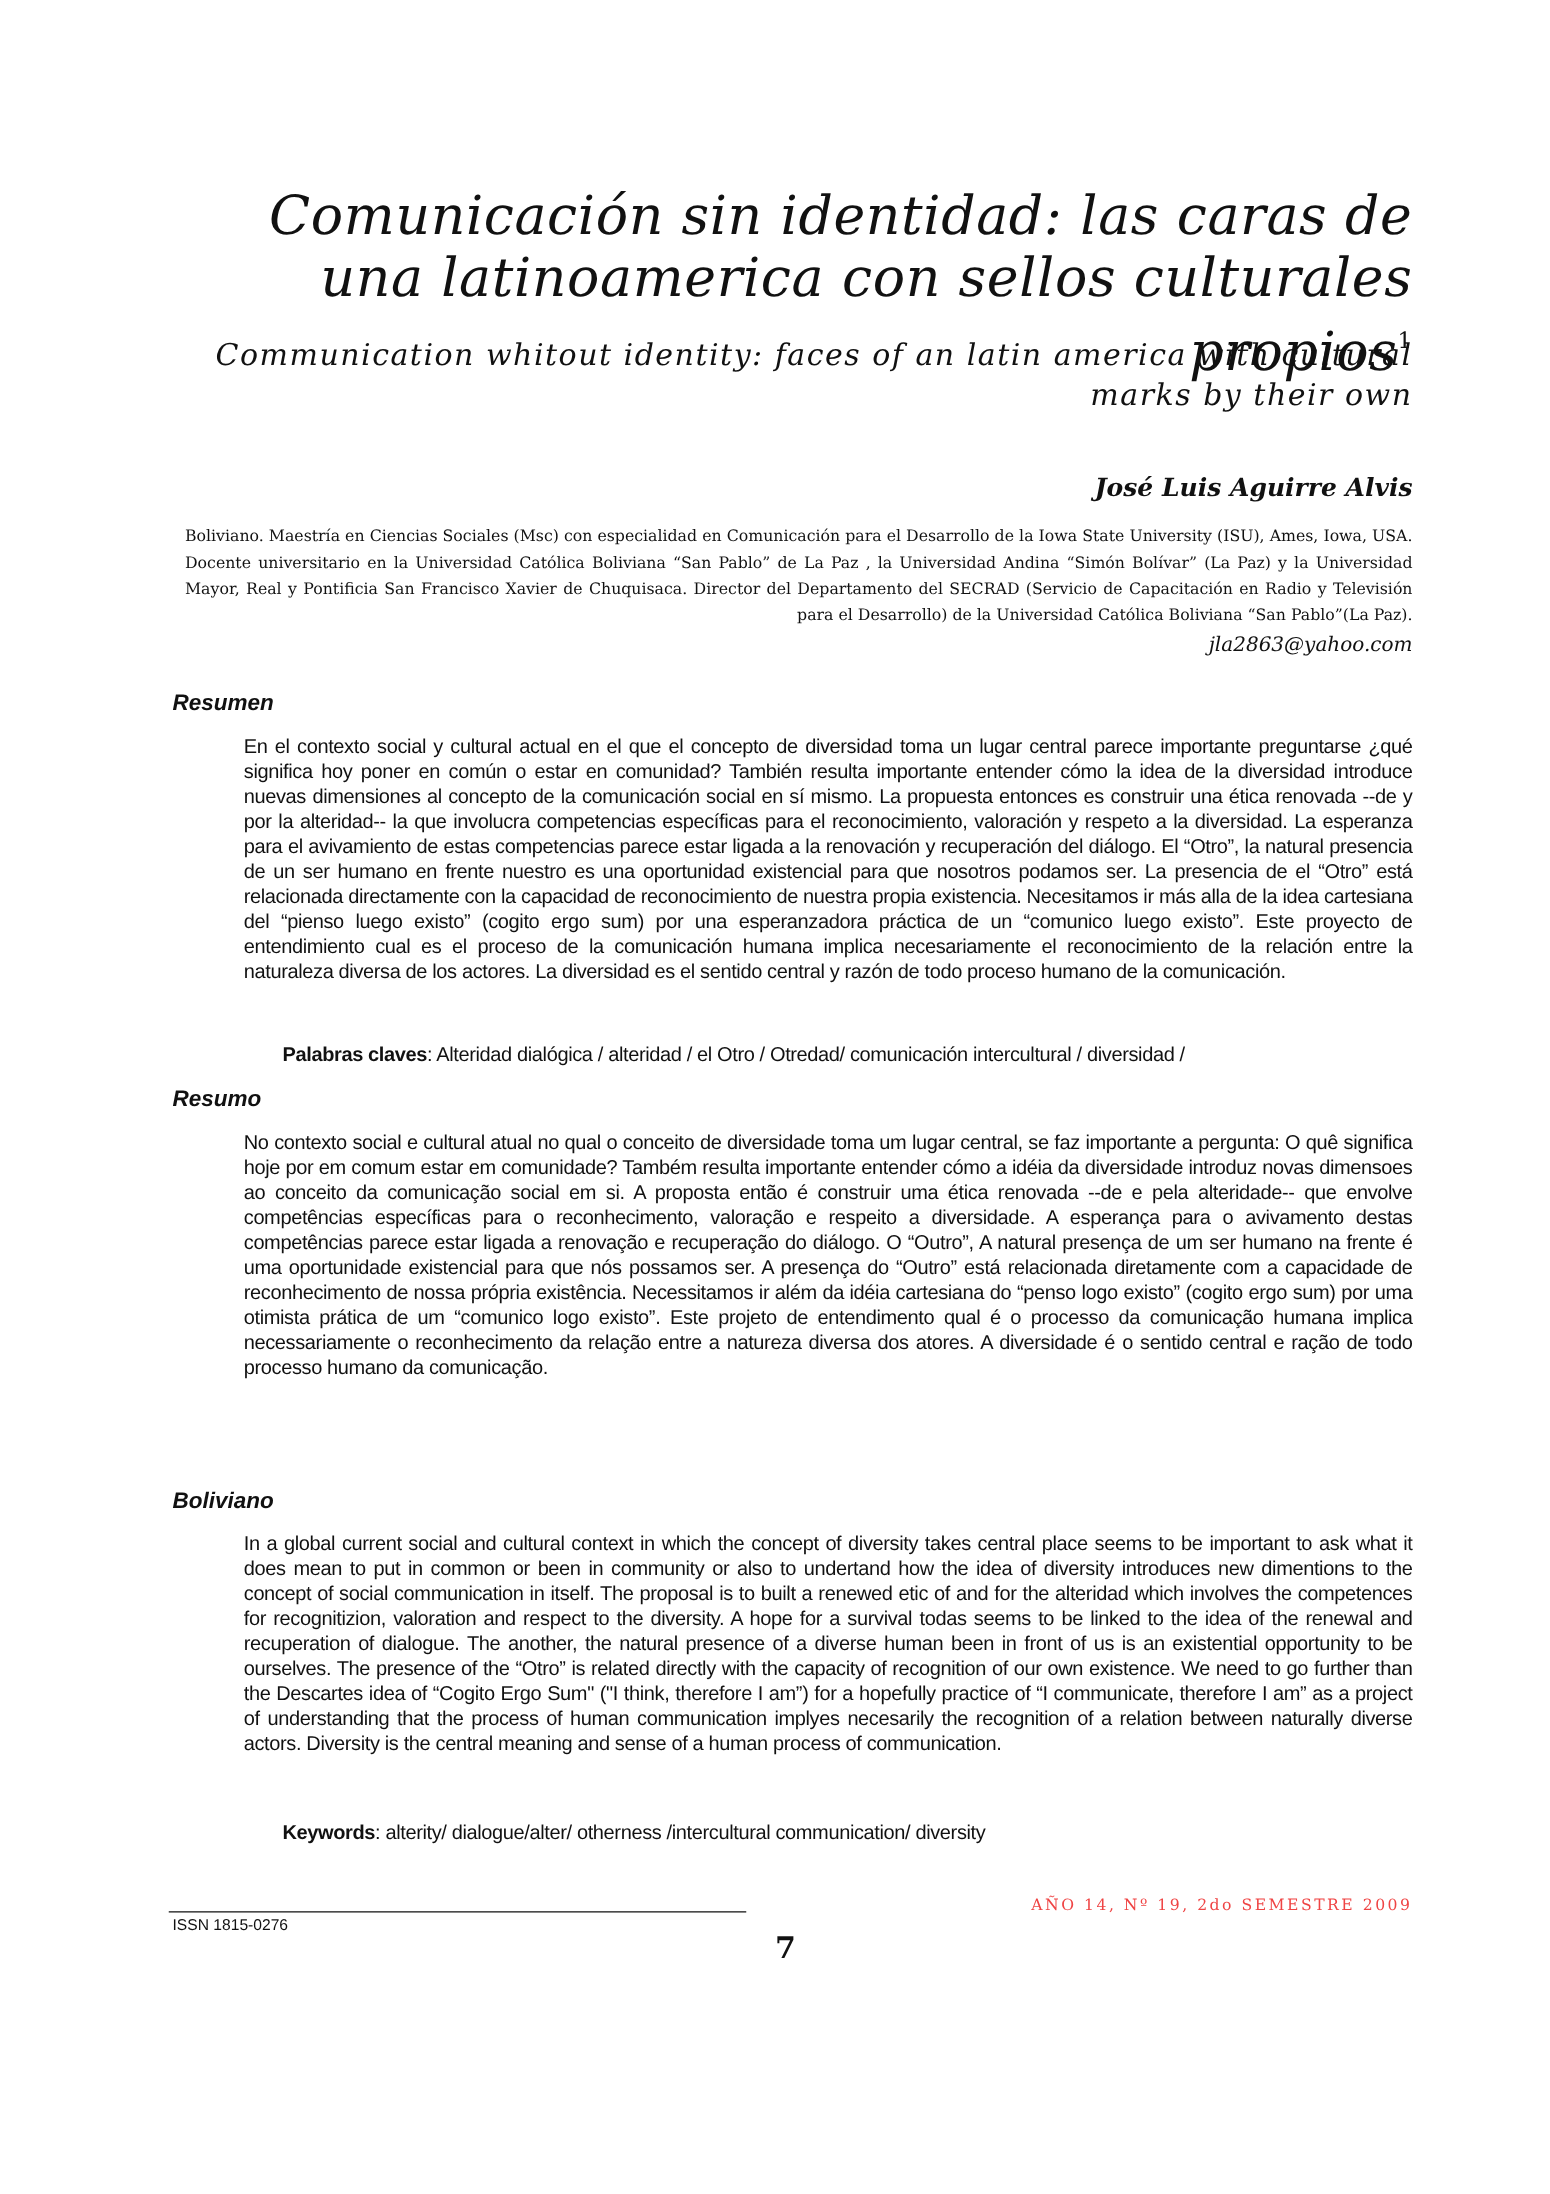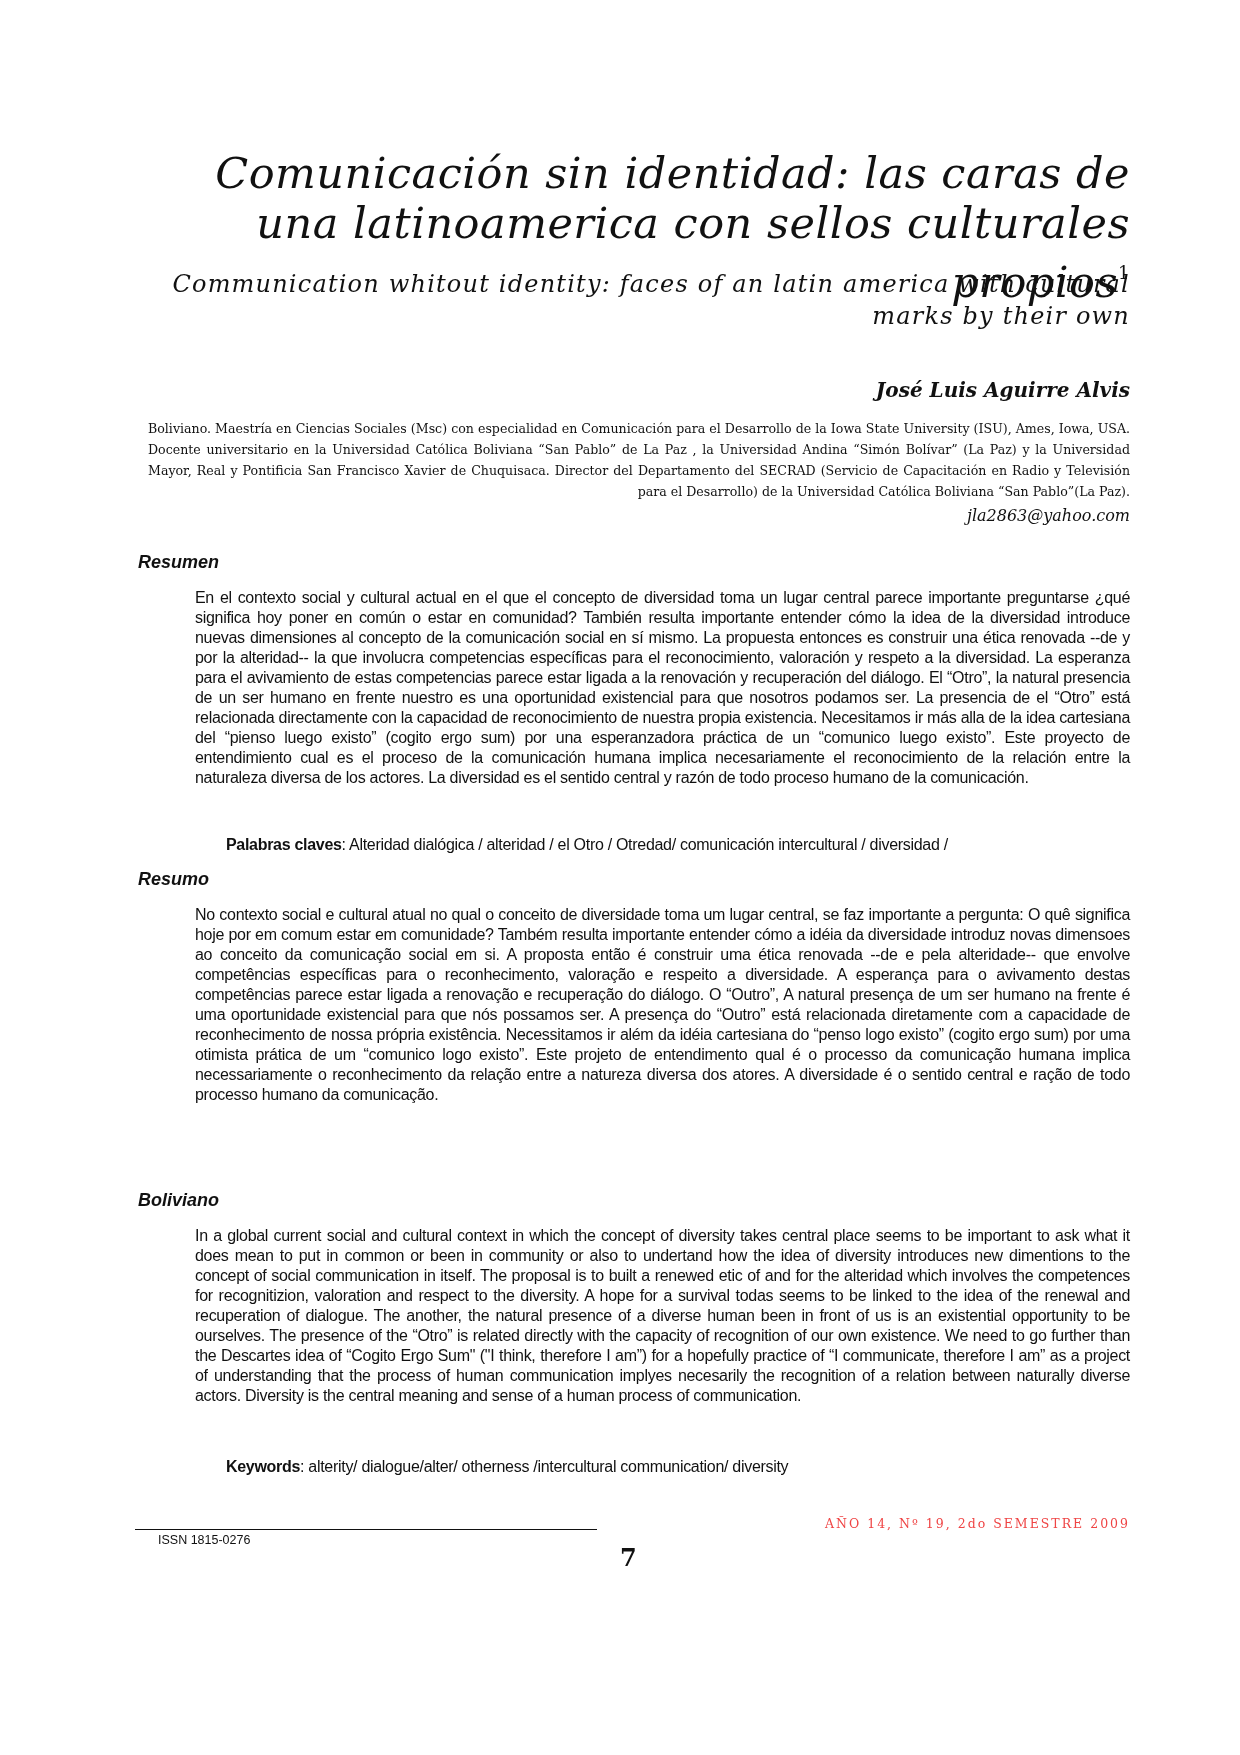--- a/index.html
+++ b/index.html
@@ -51,21 +51,21 @@
     letter-spacing: -0.3px;
     margin-left: 31px;
   }
   .kw b { font-weight: bold; }
 
   .footer-rule {
     position: absolute; left: 135px; top: 1529px; width: 462px; height: 1px; background: #111;
   }
   .issn {
     position: absolute; left: 138px; top: 1533px;
-    font-family: "Liberation Sans", sans-serif; font-size: 12.5px; color: #111; margin-left: 20px;
+    font-family: "Liberation Sans", sans-serif; font-size: 12.5px; color: #111;
   }
   .issue {
     position: absolute; right: 110px; top: 1516px;
     font-family: "DejaVu Serif", serif; font-size: 12.5px; letter-spacing: 2px; color: #ef4444;
   }
   .pagenum {
     position: absolute; left: 620px; top: 1543px;
     font-family: "DejaVu Serif", serif; font-weight: bold; font-size: 24px; color: #111;
   }
 </style>

